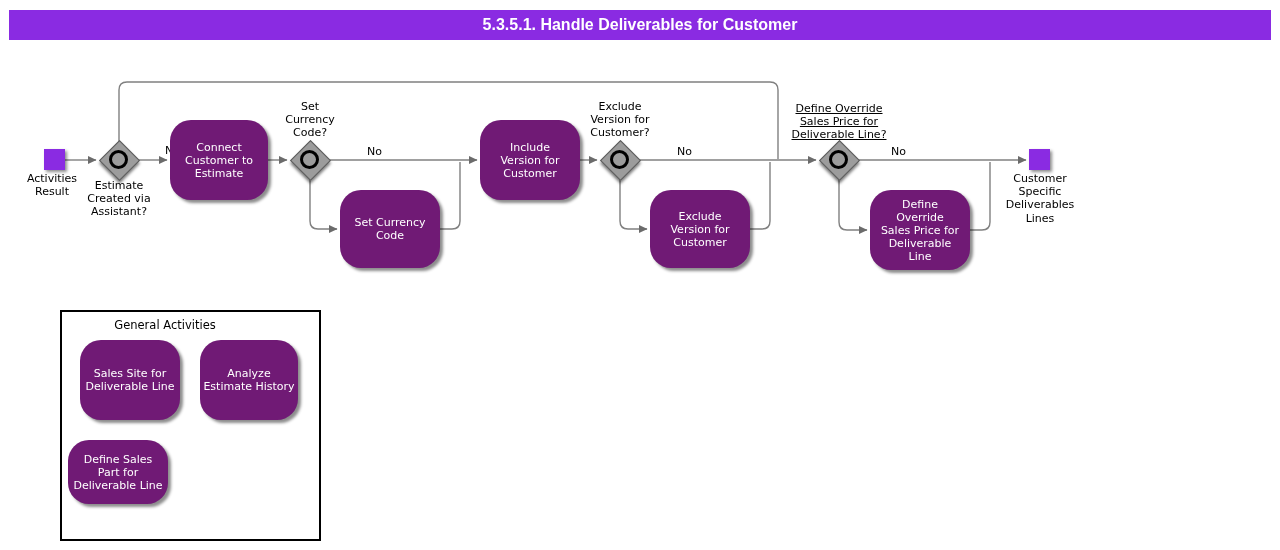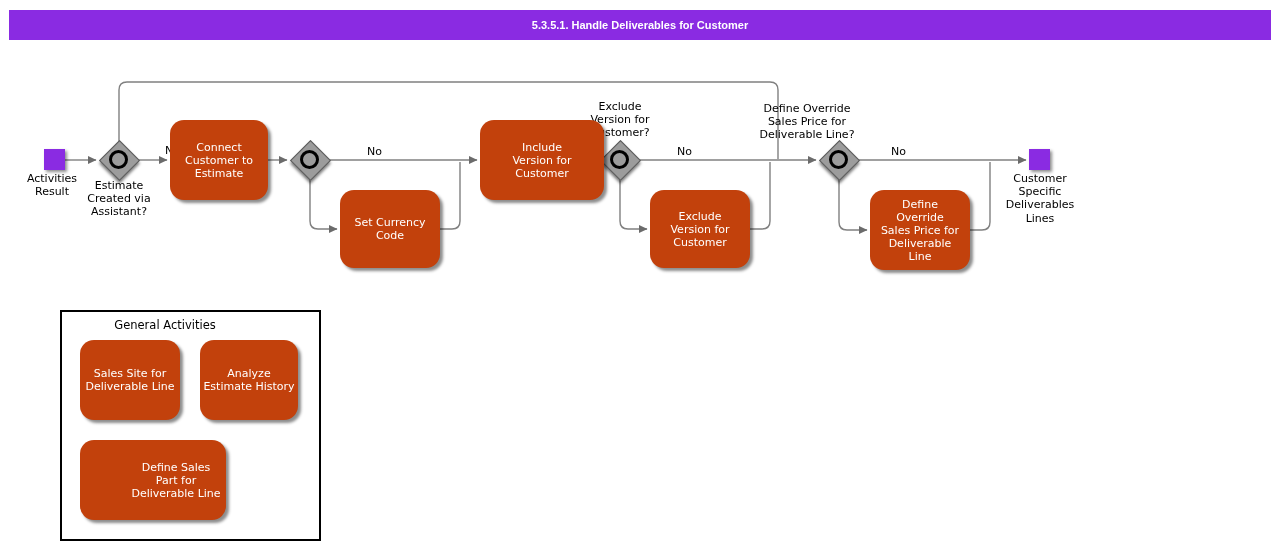--- a/index.html
+++ b/index.html
@@ -1,31 +1,31 @@
 <!DOCTYPE html>
 <html><head>
 <meta charset="utf-8">
 <style>
   html,body{margin:0;padding:0;background:#fff;}
   .canvas{position:relative;width:1280px;height:550px;background:#ffffff;overflow:hidden;
           font-family:"DejaVu Sans","Liberation Sans",sans-serif;}
   .title-bar{position:absolute;left:9px;top:10px;width:1262px;height:30px;background:#8A2BE2;
              display:flex;align-items:center;justify-content:center;}
-  .title-bar span{color:#ffffff;font-weight:bold;font-size:11px;
+  .title-bar span{color:#ffffff;font-weight:bold;font-size:16px;
                   font-family:"Liberation Sans",sans-serif;}
   svg.wires{position:absolute;left:0;top:0;pointer-events:none;}
   .sq{position:absolute;width:21px;height:21px;background:#8A2BE2;
       box-shadow:2px 2px 3px rgba(0,0,0,0.45);}
   .gw{position:absolute;width:40px;height:40px;}
   .gw .dshape{position:absolute;left:6px;top:6px;width:27px;height:27px;background:#9C9C9C;
               border:1px solid #5a5a5a;transform:rotate(45deg);
               box-shadow:2px 2px 3px rgba(0,0,0,0.5);}
   .gw .ring{position:absolute;left:50%;top:50%;width:13px;height:13px;margin:-10px 0 0 -10px;
             border:3.5px solid #000;border-radius:50%;background:transparent;}
-  .task{position:absolute;background:#c2410c;border-radius:14px;
+  .task{position:absolute;background:#701a75;border-radius:21px;
         box-shadow:3px 3px 3px rgba(0,0,0,0.45);display:flex;align-items:center;justify-content:center;
         cursor:pointer;}
   .task span{color:#ffffff;font-size:11px;line-height:13px;text-align:center;white-space:pre-line;}
   .lbl{position:absolute;color:#000;font-size:11px;line-height:13.2px;text-align:center;
        white-space:pre-line;}
   .no-lbl{position:absolute;color:#000;font-size:11px;line-height:12px;margin-left:30px;}
   .ga-frame{position:absolute;left:60px;top:310px;width:257px;height:227px;background:#fff;
             border:2px solid #000;}
   .ga-title{position:absolute;left:61px;top:318px;width:208px;text-align:center;color:#000;
             font-size:11.5px;}
@@ -79,50 +79,53 @@
   </div>
   <div class="lbl" style="left:68px;top:179px;width:102px;">Estimate
 Created via
 Assistant?</div>
   <div class="no-lbl" style="left:135px;top:145px;">No</div>
 
   <div class="gw" style="left:290px;top:140px;">
     <div class="dshape"></div>
     <div class="ring"></div>
   </div>
+  <div class="lbl" style="left:260px;top:100px;width:100px;">Set
+Currency
+Code?</div>
   <div class="no-lbl" style="left:337px;top:146px;">No</div>
 
   <div class="gw" style="left:600px;top:140px;">
     <div class="dshape"></div>
     <div class="ring"></div>
   </div>
   <div class="lbl" style="left:570px;top:100px;width:100px;">Exclude
 Version for
 Customer?</div>
   <div class="no-lbl" style="left:647px;top:146px;">No</div>
 
   <div class="gw" style="left:819px;top:140px;">
     <div class="dshape"></div>
     <div class="ring"></div>
   </div>
-  <div class="lbl" style="left:744px;top:102px;width:126px;">Define Override
+  <div class="lbl" style="left:776px;top:102px;width:126px;text-decoration:underline;">Define Override
 Sales Price for
 Deliverable Line?</div>
   <div class="no-lbl" style="left:861px;top:146px;">No</div>
 
   <div class="task" style="left:170px;top:120px;width:98px;height:80px;">
     <span>Connect
 Customer to
 Estimate</span>
   </div>
   <div class="task" style="left:340px;top:190px;width:100px;height:78px;">
     <span>Set Currency
 Code</span>
   </div>
-  <div class="task" style="left:480px;top:120px;width:124px;height:80px;">
+  <div class="task" style="left:480px;top:120px;width:100px;height:80px;">
     <span>Include
 Version for
 Customer</span>
   </div>
   <div class="task" style="left:650px;top:190px;width:100px;height:78px;">
     <span>Exclude
 Version for
 Customer</span>
   </div>
   <div class="task" style="left:870px;top:190px;width:100px;height:80px;align-items:center;">
@@ -137,19 +140,19 @@
   <div class="ga-title">General Activities</div>
 
   <div class="task" style="left:80px;top:340px;width:100px;height:80px;">
     <span>Sales Site for
 Deliverable Line</span>
   </div>
   <div class="task" style="left:200px;top:340px;width:98px;height:80px;">
     <span>Analyze
 Estimate History</span>
   </div>
-  <div class="task" style="left:80px;top:440px;width:100px;height:80px;padding-left:46px;">
+  <div class="task" style="left:68px;top:440px;width:100px;height:64px;">
     <span>Define Sales
 Part for
 Deliverable Line</span>
   </div>
 
 </div>
 
 </body></html>

